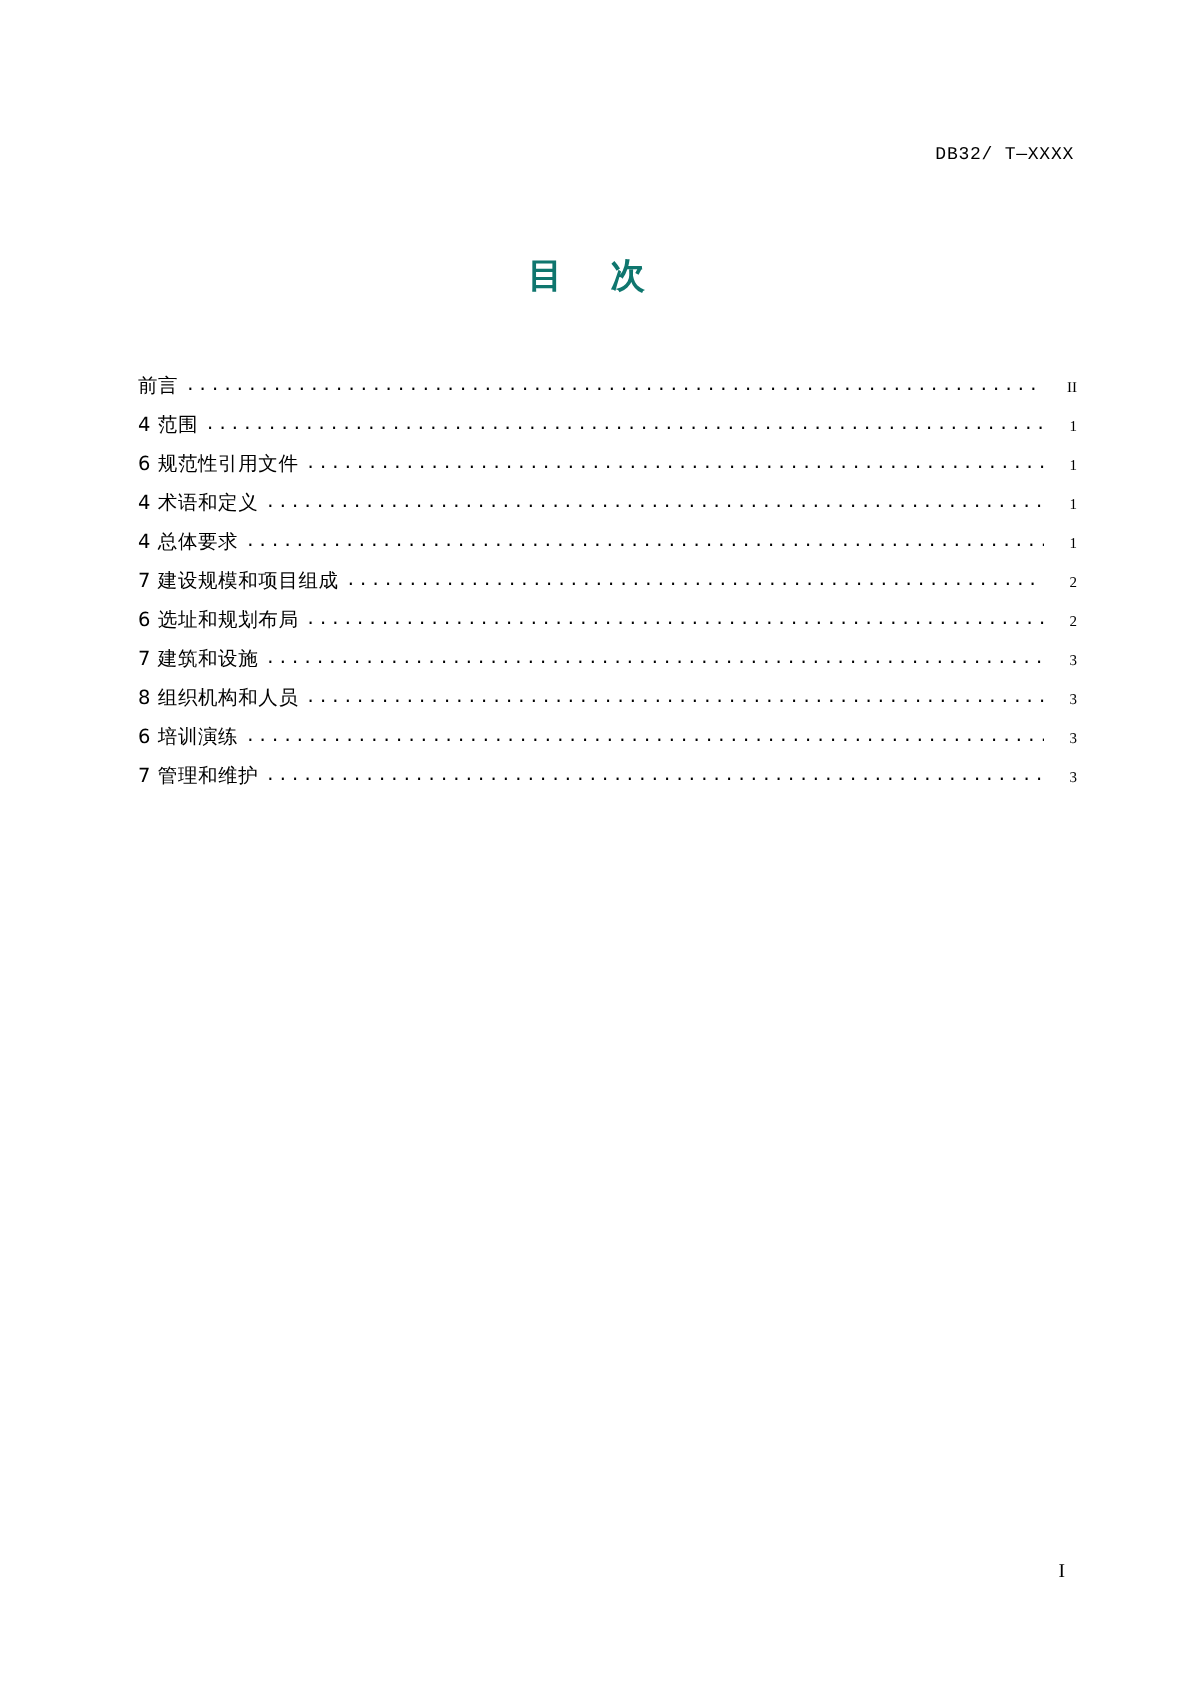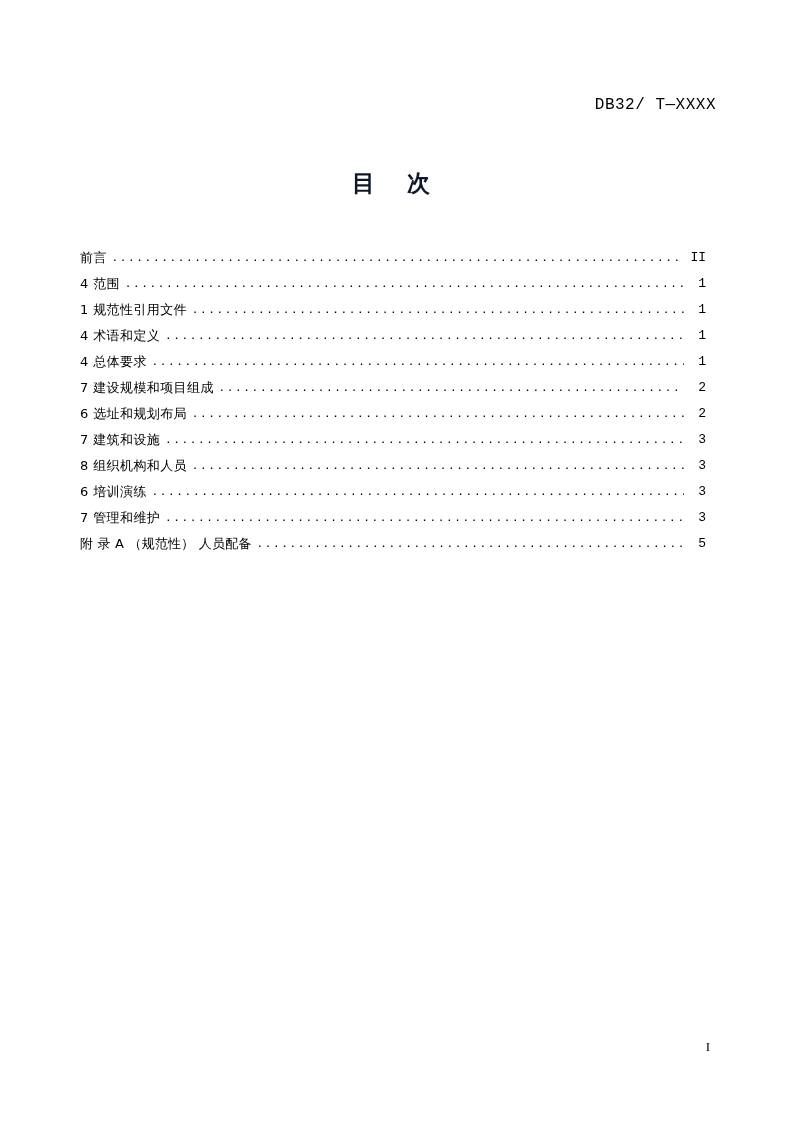--- a/index.html
+++ b/index.html
@@ -15,40 +15,40 @@
     background: #ffffff;
     font-family: "Liberation Serif", "DejaVu Serif", serif;
     color: #000000;
     overflow: hidden;
   }
   .header-code {
     position: absolute;
     top: 96px;
     right: 78px;
     font-family: "Liberation Mono", "DejaVu Sans Mono", monospace;
-    font-size: 16px;
+    font-size: 12px;
     letter-spacing: 0.5px;
     color: #000;
   }
   .toc-title {
     position: absolute;
     top: 168px;
     left: 0;
     width: 794px;
     text-align: center;
     font-family: "DejaVu Sans", "Liberation Sans", sans-serif;
     font-size: 23px;
     font-weight: bold;
     letter-spacing: 12px;
-    color: #0f172a;
+    color: #0f766e;
   }
   .toc {
     position: absolute;
     top: 238px;
-    left: 80px;
+    left: 92px;
     width: 626px;
   }
   .toc-row {
     display: flex;
     align-items: flex-end;
     font-size: 13.5px;
     line-height: 1.0;
     height: 26px;
     white-space: nowrap;
   }
@@ -72,22 +72,22 @@
     left: 0;
     bottom: 0;
     font-family: "DejaVu Sans", "Liberation Sans", sans-serif;
     font-size: 13px;
     letter-spacing: 0px;
     color: #000;
     white-space: nowrap;
   }
   .toc-row .pageno {
     flex: 0 0 auto;
-    font-family: Liberation Mono, monospace;
-    font-size: 13px;
+    font-family: Liberation Serif, serif;
+    font-size: 10px;
     text-align: right;
     min-width: 16px;
     padding-left: 4px;
   }
   .toc-row.annex .label {
     letter-spacing: 0.2px;
   }
   .footer-page {
     position: absolute;
     bottom: 68px;
@@ -111,21 +111,21 @@
       <span class="label">前言</span>
       <span class="leader"></span>
       <span class="pageno">II</span>
     </div>
     <div class="toc-row">
       <span class="label">4 范围</span>
       <span class="leader"></span>
       <span class="pageno">1</span>
     </div>
     <div class="toc-row">
-      <span class="label">1 规范性引用文件</span>
+      <span class="label">6 规范性引用文件</span>
       <span class="leader"></span>
       <span class="pageno">1</span>
     </div>
     <div class="toc-row">
       <span class="label">4 术语和定义</span>
       <span class="leader"></span>
       <span class="pageno">1</span>
     </div>
     <div class="toc-row">
       <span class="label">4 总体要求</span>
@@ -155,22 +155,17 @@
     <div class="toc-row">
       <span class="label">6 培训演练</span>
       <span class="leader"></span>
       <span class="pageno">3</span>
     </div>
     <div class="toc-row">
       <span class="label">7 管理和维护</span>
       <span class="leader"></span>
       <span class="pageno">3</span>
     </div>
-    <div class="toc-row annex">
-      <span class="label">附  录  A （规范性） 人员配备</span>
-      <span class="leader"></span>
-      <span class="pageno">5</span>
-    </div>
   </div>
 
   <div class="footer-page">I</div>
 
 </div>
 
 </body></html>

